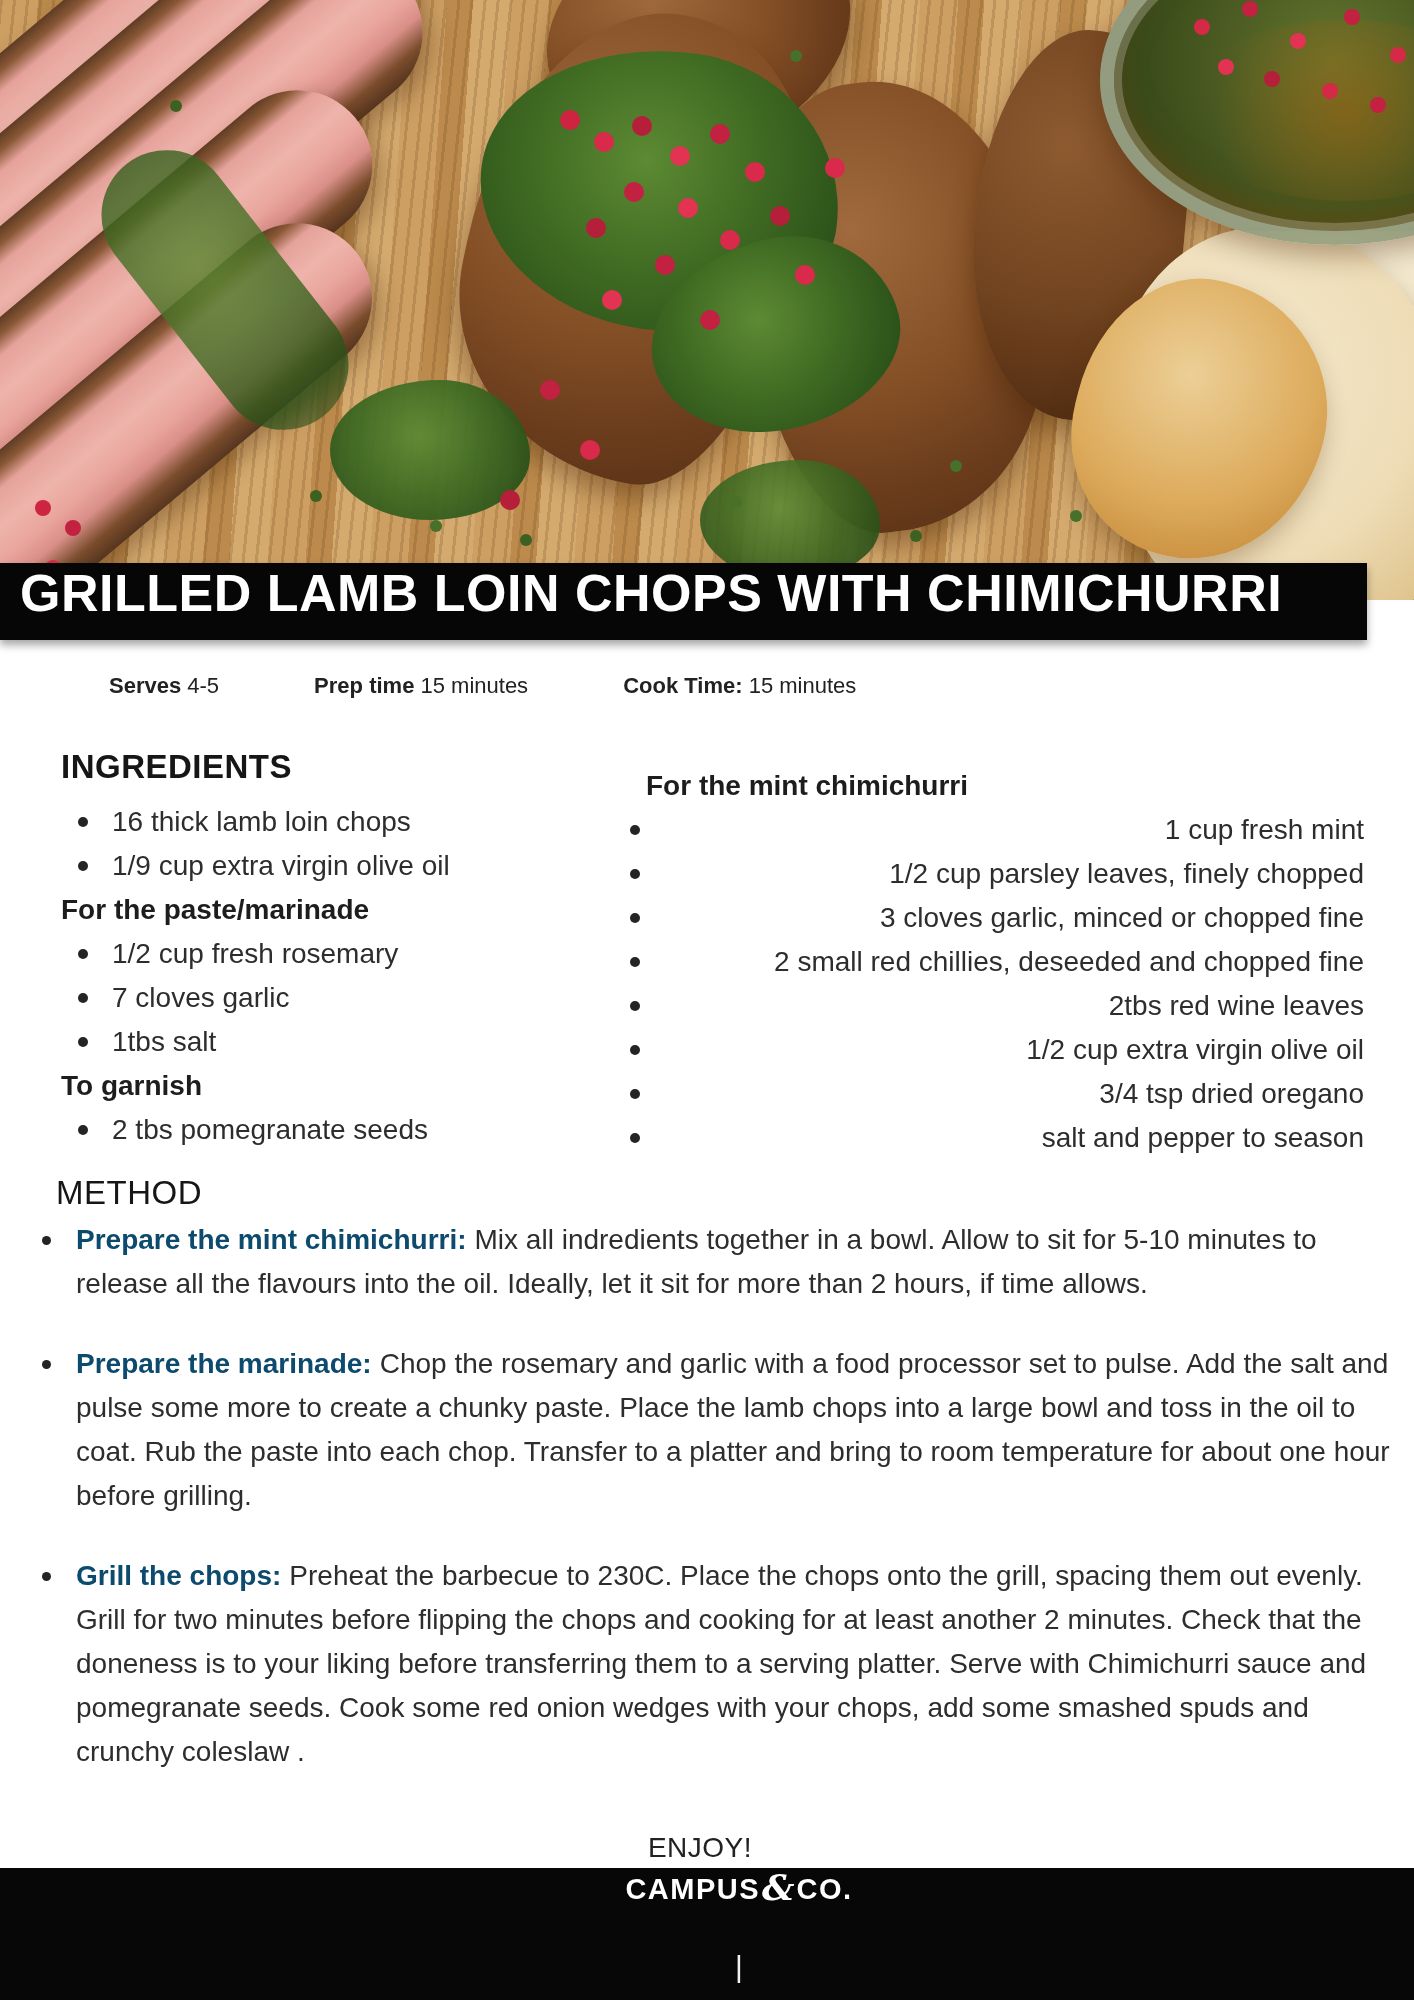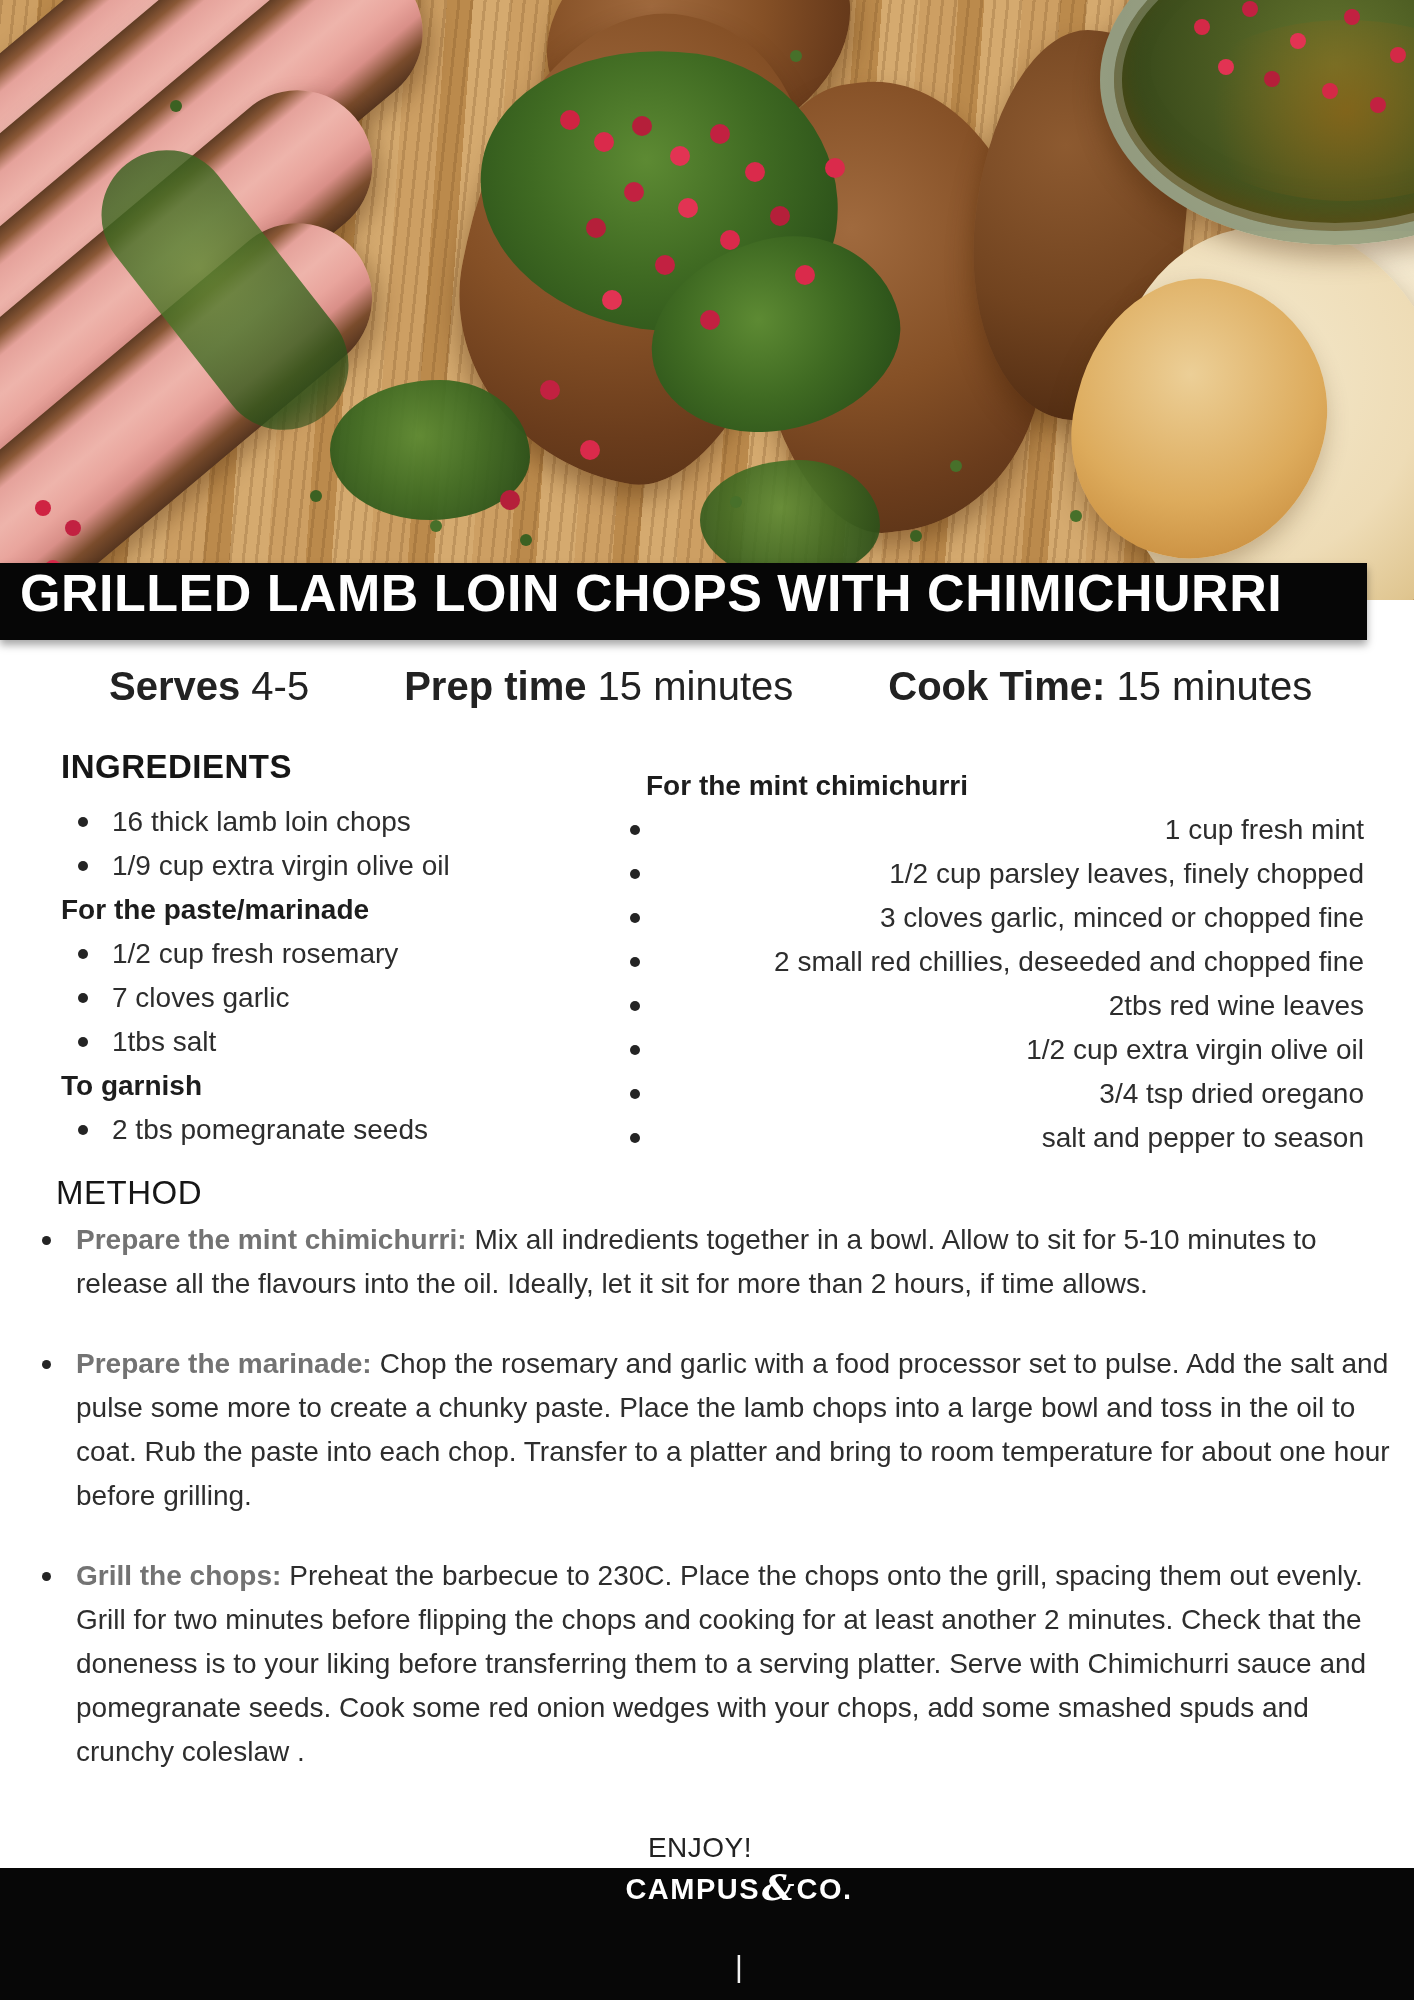--- a/index.html
+++ b/index.html
@@ -75,21 +75,21 @@
 
   
   .title-banner{
     position:absolute; left:0; top:563px; width:1367px; height:77px; background:#060606;
     color:#ffffff; display:flex; padding-left:20px;
     box-shadow:0 5px 8px rgba(0,0,0,0.35); z-index:5; white-space:nowrap;
   }
   .title-banner span{font-size:52px; font-weight:700; letter-spacing:0.5px;}
 
   
-  .meta{position:absolute; left:109px; top:668px; display:flex; gap:95px; font-size:40px; line-height:36px; color:#222;}
+  .meta{position:absolute; left:109px; top:668px; display:flex; gap:95px; font-size:22px; line-height:36px; color:#222;}
   .m-label{font-weight:700;}
   .m-val{font-weight:400;}
 
   
   .ingredients-heading{position:absolute; left:61px; top:748px; font-size:33px; font-weight:700; letter-spacing:0.5px; color:#161616;}
   .col{position:absolute; font-size:28px; line-height:44px; color:#2d2d2d;}
   .col ul{list-style:none;}
   .col li{position:relative;}
   .col-left{left:61px; top:800px; width:470px;}
   .col-left li{padding-left:51px;}
@@ -98,21 +98,21 @@
   .col-right li{padding-left:41px;text-align:right;}
   .col-right li::before{content:""; position:absolute; left:6px; top:17px; width:10px; height:10px; border-radius:50%; background:#242424;}
   .subhead{font-weight:700; color:#1d1d1d;}
   .col-right .subhead{margin-left:22px;}
 
   
   .method-heading{position:absolute; left:56px; top:1174px; font-size:33px; font-weight:400; letter-spacing:0.5px; color:#161616;}
   .method-list{position:absolute; left:42px; top:1218px; width:1350px; list-style:none; font-size:28px; line-height:44px; color:#2d2d2d;}
   .method-list li{position:relative; padding-left:34px; margin-bottom:36px;}
   .method-list li::before{content:""; position:absolute; left:0; top:18px; width:9px; height:9px; border-radius:50%; background:#242424;}
-  .lead{font-weight:700; color:#737373; margin-right:8px;margin-top:28px;}
+  .lead{font-weight:700; color:#0c4a6e; margin-right:8px;margin-top:28px;}
 
   
   .enjoy{position:absolute; left:0; top:1832px; width:1400px; text-align:center; font-size:28px; letter-spacing:0.5px; color:#222;}
   .footer{
     position:absolute; left:0; top:1868px; width:1414px; height:132px; background:#070707;
     display:flex; align-items:center; padding-left:64px; gap:40px; color:#ffffff;flex-direction:column;
   }
   .brand{font-size:29px; font-weight:700; letter-spacing:1.5px; display:inline-flex; align-items:center;}
   .amp{font-family:"DejaVu Serif", serif; font-style:italic; font-weight:700; font-size:36px; letter-spacing:0; margin:0 2px; position:relative; top:-2px;}
   .sep{font-size:30px; font-weight:400; opacity:0.95;}

